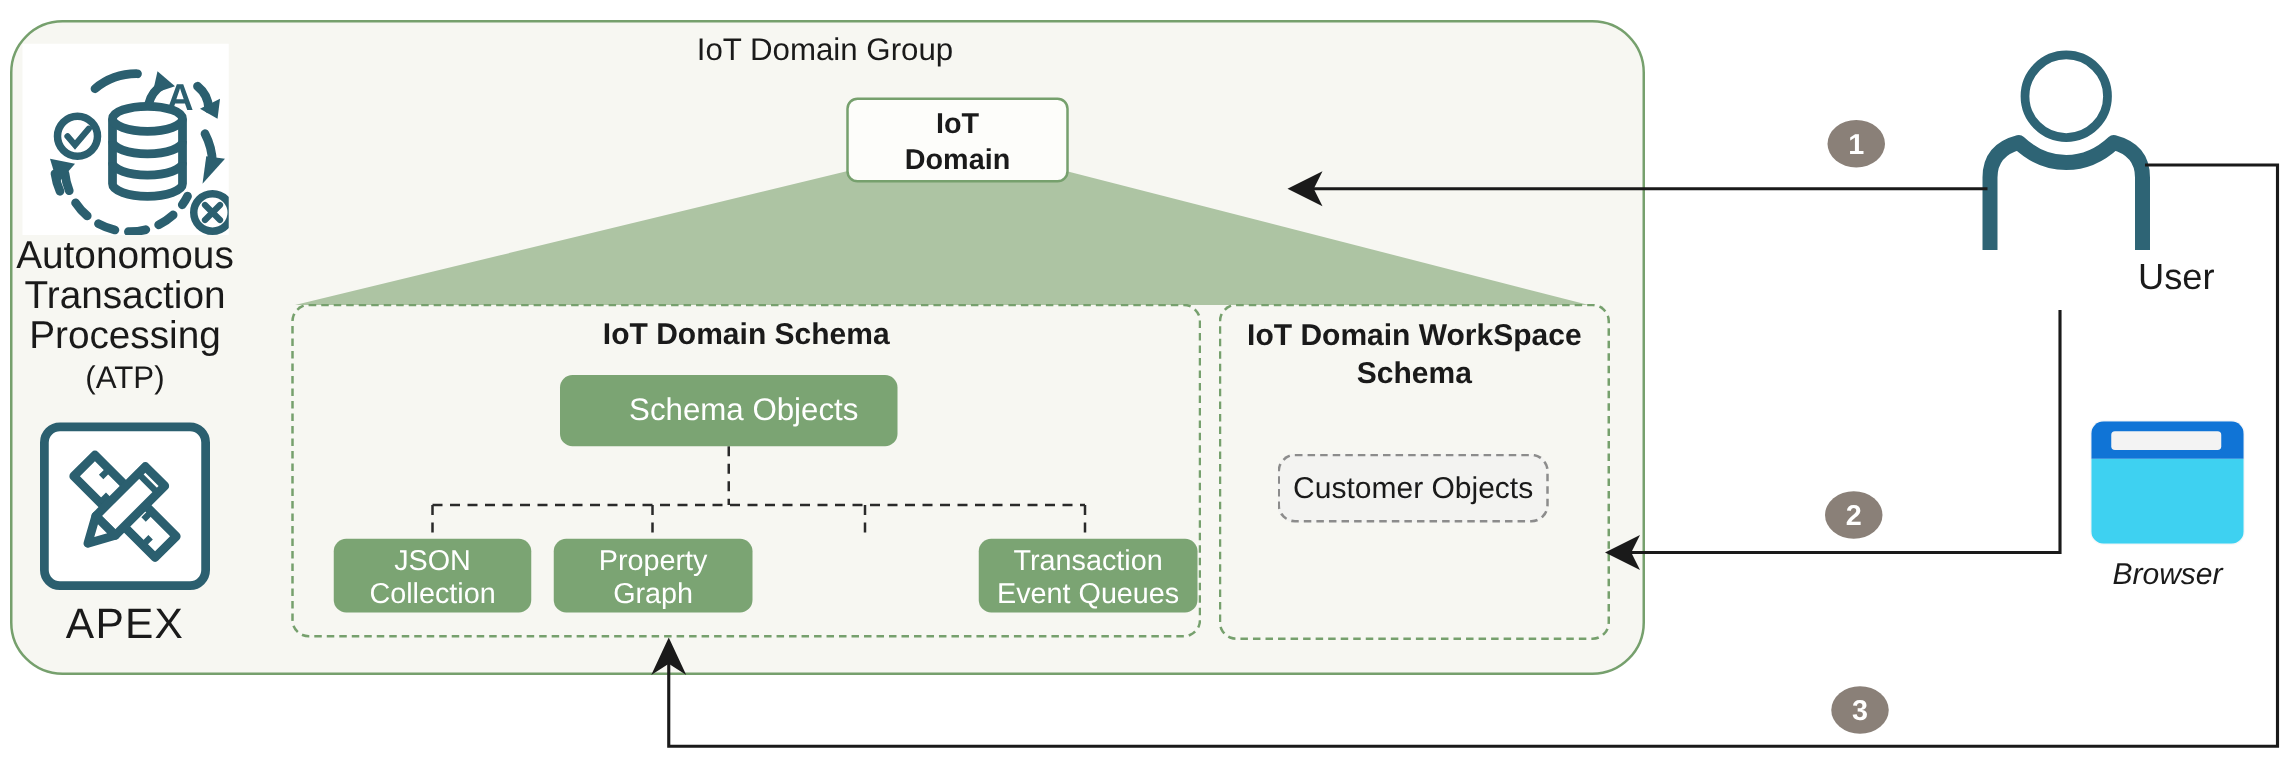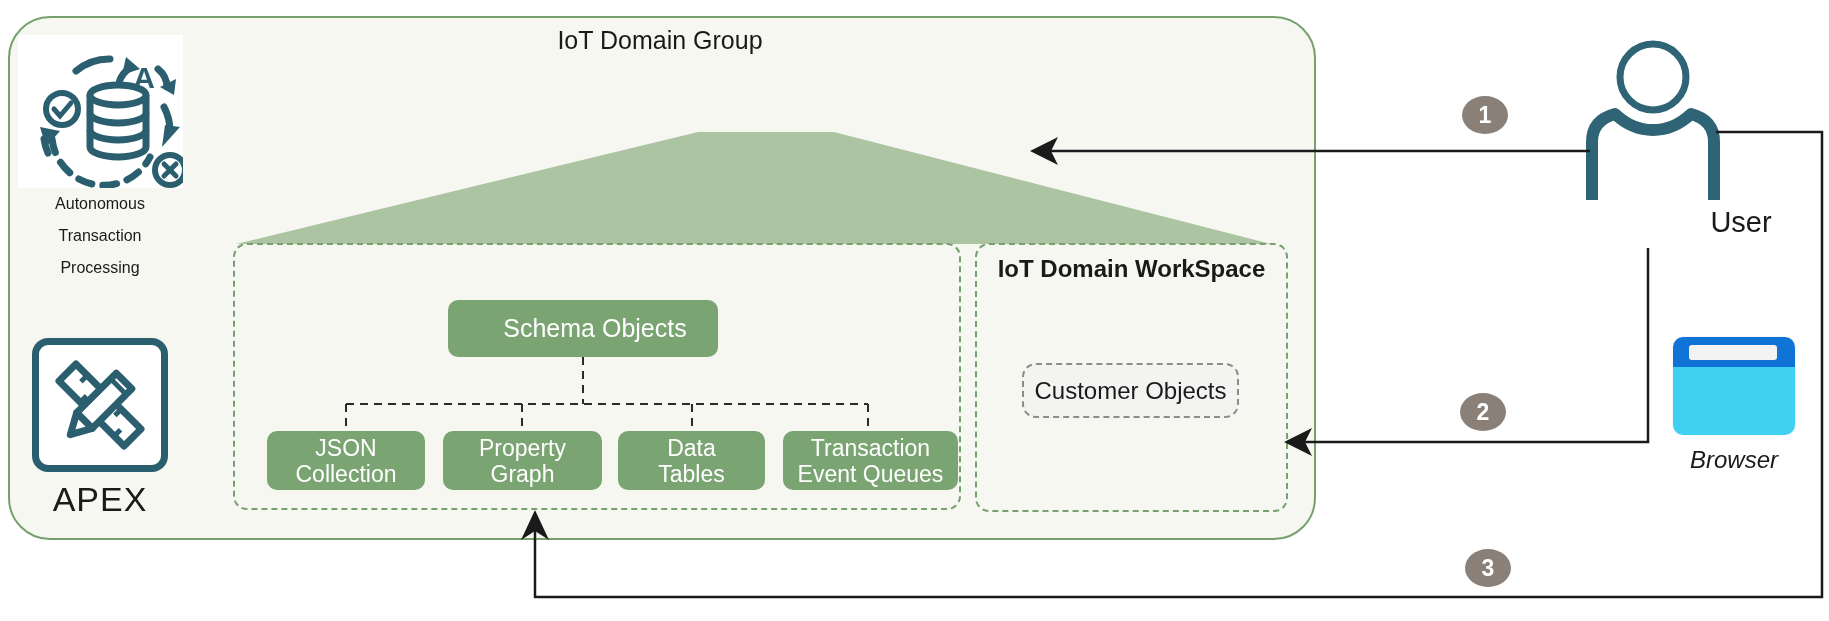--- a/index.html
+++ b/index.html
@@ -20,21 +20,21 @@
   }
 
   
   .layer{left:0;top:0;width:1829px;height:621px;pointer-events:none;}
   .trapezoid-layer{z-index:1;}
   .connector-layer{z-index:2;}
   .arrow-layer{z-index:5;}
 
   
   .atp-tile{left:18px;top:35px;width:165px;height:153px;background:#ffffff;z-index:2;}
-  .atp-label{left:0px;top:188px;width:200px;text-align:center;font-size:16px;line-height:32px;z-index:2;}
+  .atp-label{left:0px;top:188px;width:200px;text-align:center;font-size:31px;line-height:32px;z-index:2;}
   .atp-label span{display:block;}
   .atp-abbr{left:0px;top:288px;width:200px;text-align:center;font-size:25px;z-index:2;}
 
   
   .apex-tile{
     left:32px;top:338px;width:122px;height:120px;background:#ffffff;
     border:7px solid #2b5f6f;border-radius:16px;z-index:2;
   }
   .apex-label{left:12px;top:480px;width:176px;text-align:center;font-size:34px;letter-spacing:1px;z-index:2;}
 
@@ -159,64 +159,67 @@
 
       <circle cx="152" cy="135" r="15" fill="#ffffff" stroke="#2b5f6f" stroke-width="6"></circle>
       <path d="M146,129 l12,12 M158,129 l-12,12" stroke="#2b5f6f" stroke-width="5" stroke-linecap="round"></path>
     </svg>
   </div>
   <div class="abs atp-label">
     <span>Autonomous</span>
     <span>Transaction</span>
     <span>Processing</span>
   </div>
+  <div class="abs atp-abbr">(ATP)</div>
 
   <div class="abs apex-tile">
     <svg width="122" height="120" viewBox="0 0 120 120">
       <g stroke="#2b5f6f" stroke-width="7" fill="#ffffff" stroke-linejoin="round">
 
         <g transform="translate(60,60) rotate(45)">
           <rect x="-46" y="-12" width="92" height="24"></rect>
           <path d="M-30,-12 v9 M-16,12 v-9 M18,-12 v9 M32,12 v-9" fill="none" stroke-width="5"></path>
         </g>
 
         <g transform="translate(60,60) rotate(-45)">
           <rect x="-22" y="-11" width="56" height="22"></rect>
           <polygon points="-22,-11 -42,0 -22,11"></polygon>
           <path d="M26,-11 v22" fill="none" stroke-width="5"></path>
         </g>
       </g>
     </svg>
   </div>
   <div class="abs apex-label">APEX</div>
 
+  <div class="abs iot-domain-node">
+    <span>IoT</span>
+    <span>Domain</span>
+  </div>
 
   <div class="abs schema-box"></div>
+  <div class="abs schema-title">IoT Domain Schema</div>
   <div class="abs workspace-box"></div>
   <div class="abs workspace-title">
     <span>IoT Domain WorkSpace</span>
+    <span>Schema</span>
   </div>
 
   <div class="abs green-node schema-objects-node">Schema Objects</div>
 
   <svg class="abs layer connector-layer" viewBox="0 0 1829 621">
     <path d="M583,357 V404 M346,404 H868 M346,404 V431 M522,404 V431 M692,404 V431 M868,404 V431" fill="none" stroke="#2a2a2a" stroke-width="2" stroke-dasharray="8 6"></path>
   </svg>
 
   <div class="abs green-node child-node child-1">
     <span>JSON</span>
     <span>Collection</span>
   </div>
   <div class="abs green-node child-node child-2">
     <span>Property</span>
     <span>Graph</span>
-  </div>
-  <div class="abs green-node child-node child-3">
-    <span>Data</span>
-    <span>Tables</span>
   </div>
   <div class="abs green-node child-node child-4">
     <span>Transaction</span>
     <span>Event Queues</span>
   </div>
 
   <div class="abs customer-objects-node">Customer Objects</div>
 
   <div class="abs user-icon">
     <svg width="146" height="164" viewBox="0 0 146 164">

